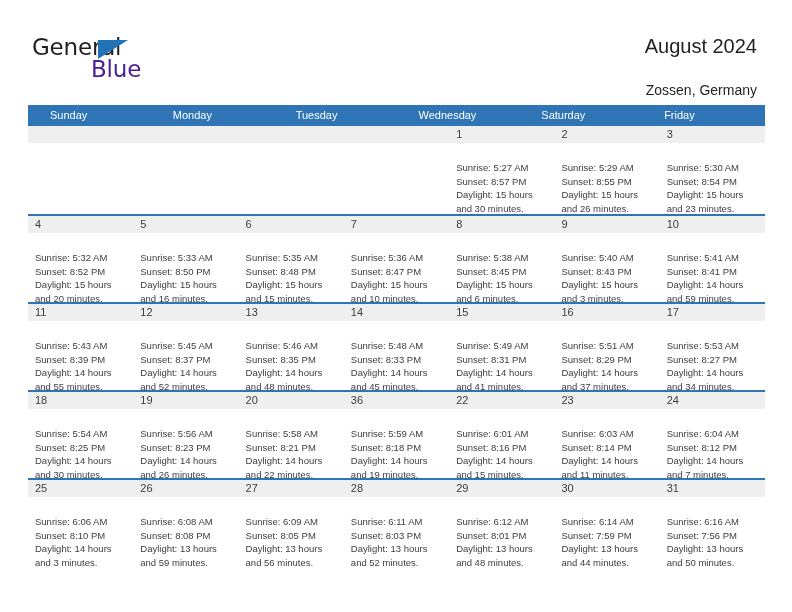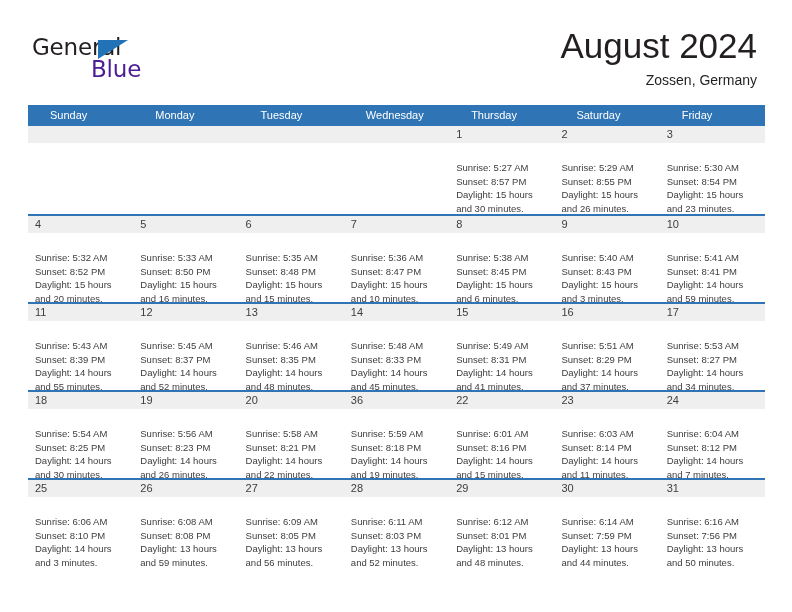--- a/index.html
+++ b/index.html
@@ -66,32 +66,32 @@
     font-family: "DejaVu Sans", sans-serif;
   }
 
   .title-block {
     position: absolute;
     right: 0;
     top: 0;
     text-align: right;
   }
   .cal-title {
-    font-size: 35px;
+    font-size: 20px;
     line-height: 36px;
     font-weight: normal;
     color: #231f20;
     margin: 0;
     white-space: nowrap;
   }
   .cal-subtitle {
     font-size: 14px;
     line-height: 20px;
     color: #231f20;
-    margin: 6px 0 0 0;
+    margin: 16px 0 0 0;
     white-space: nowrap;
   }
 
   
   .calendar {
     position: absolute;
     left: 28px;
     top: 105px;
     width: 737px;
   }
@@ -167,21 +167,20 @@
     </div>
 
   </div>
 
   <div class="calendar">
     <div class="weekdays">
         <div class="weekday">Sunday</div>
         <div class="weekday">Monday</div>
         <div class="weekday">Tuesday</div>
         <div class="weekday">Wednesday</div>
-        <div class="weekday">Thursday</div>
         <div class="weekday">Saturday</div>
         <div class="weekday">Friday</div>
       </div>
     <div>
         <div class="week-row first">
           <div class="day-cell empty">
             <div class="day-num-band"></div>
             <div class="day-lines"></div>
           </div>
           <div class="day-cell empty">

